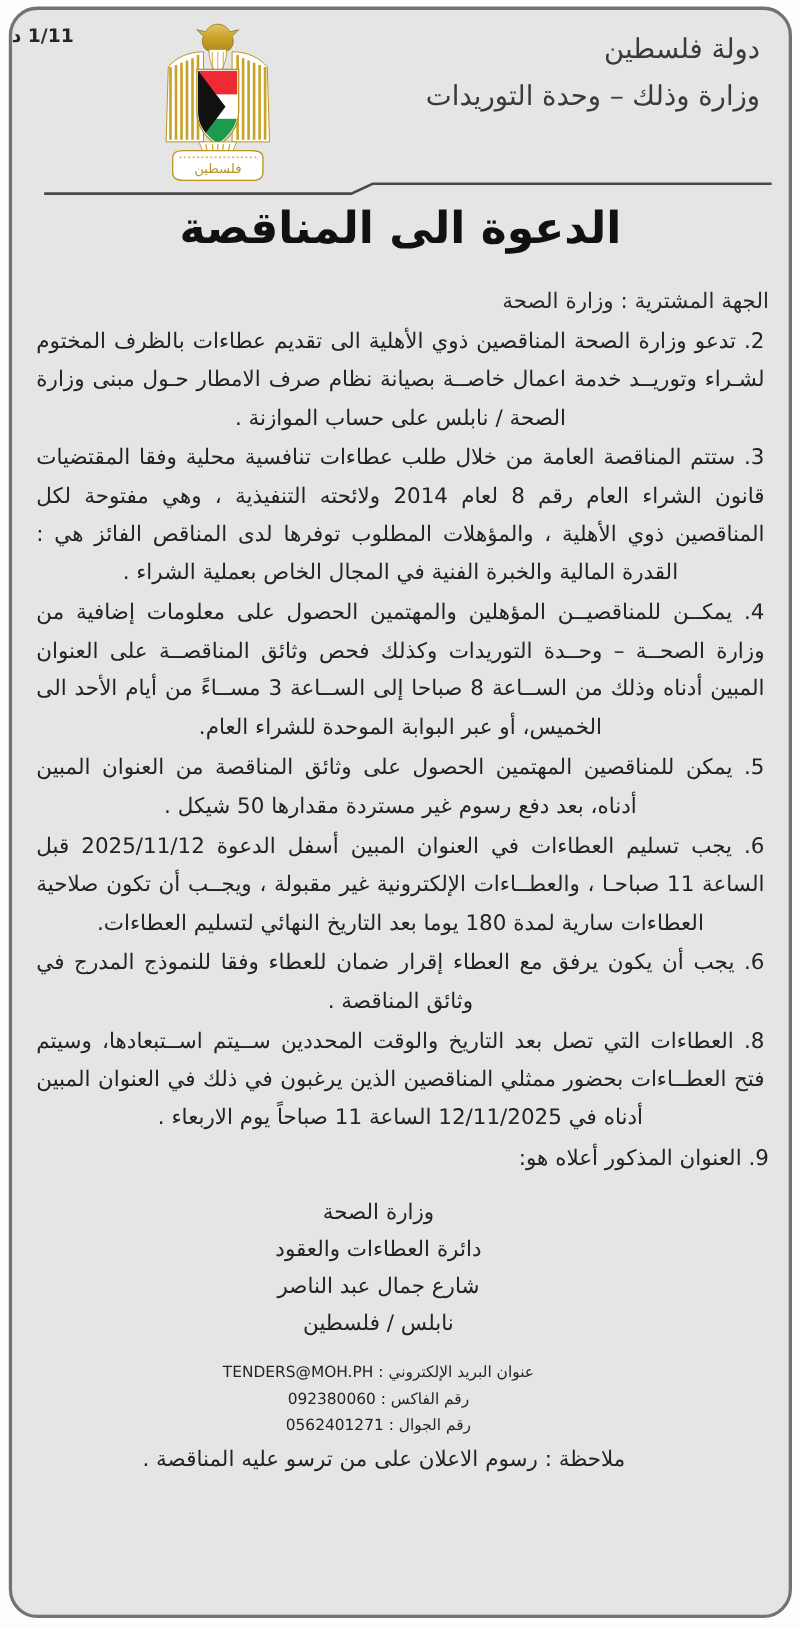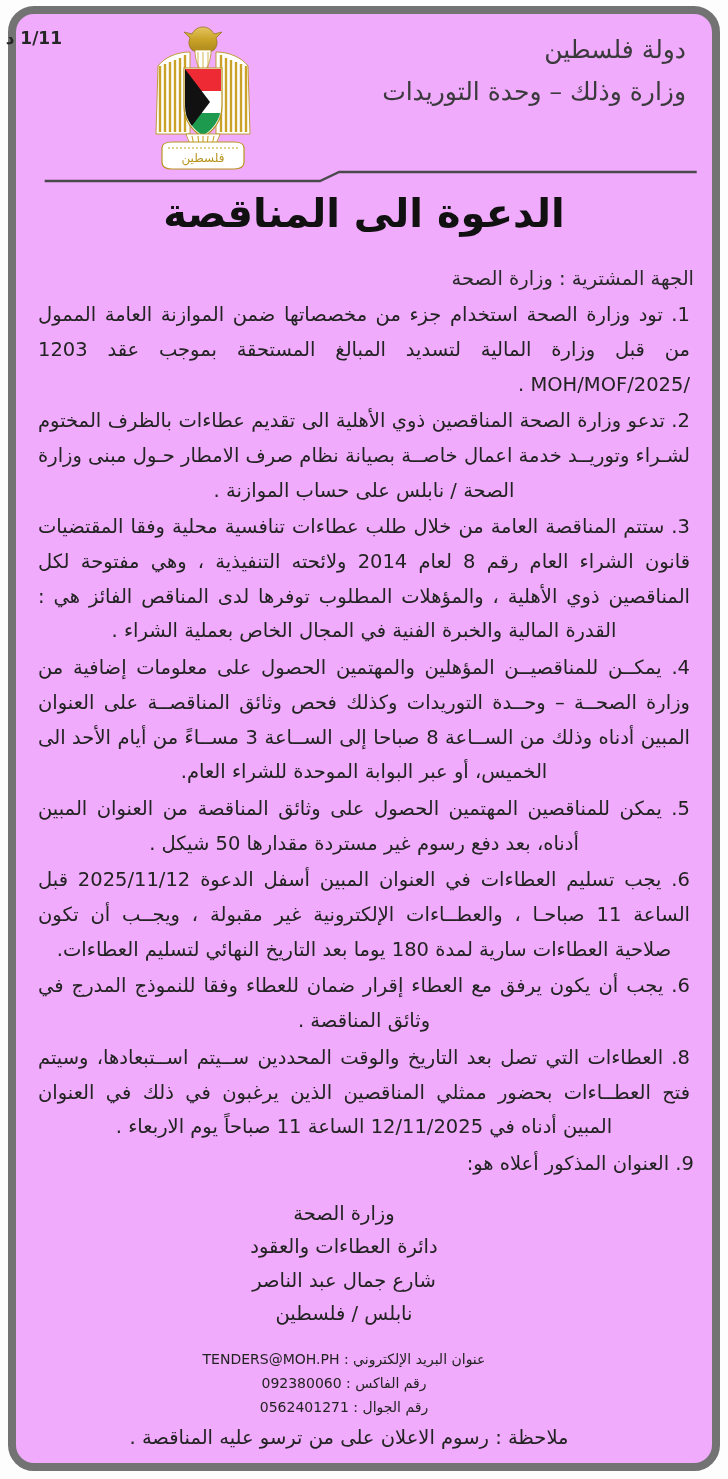--- a/index.html
+++ b/index.html
@@ -22,24 +22,24 @@
     background: #fdfdfd;
   }
 
   
   .frame {
     position: absolute;
     left: 8px;
     top: 6px;
     right: 8px;
     bottom: 8px;
-    border: 8px solid #737373;
+    border: 3px solid #737373;
     border-radius: 26px;
     box-sizing: border-box;
-    background: #f0abfc;
+    background: #e5e5e5;
   }
 
   
   .header {
     position: absolute;
     left: 0;
     right: 0;
     top: 0;
     height: 160px;
   }
@@ -263,21 +263,20 @@
       </div>
     </div>
 
     <div class="main-title">الدعوة الى المناقصة</div>
 
     <div class="body-block">
 
       <div class="meta-line">الجهة المشترية : وزارة الصحة</div>
 
 
-      <div class="clause">1. تود وزارة الصحة استخدام جزء من مخصصاتها ضمن  الموازنة العامة الممول من قبل وزارة المالية لتسديد المبالغ المستحقة بموجب عقد  1203 /MOH/MOF/2025 .</div>
       <div class="clause last-center">2. تدعو  وزارة الصحة  المناقصين ذوي الأهلية الى  تقديم عطاءات بالظرف المختوم لشـراء وتوريــد  خدمة اعمال خاصــة بصيانة نظام  صرف الامطار  حـول مبنى وزارة الصحة / نابلس  على حساب الموازنة  .</div>
       <div class="clause last-center">3. ستتم المناقصة العامة من خلال طلب عطاءات تنافسية محلية وفقا المقتضيات قانون الشراء العام رقم 8 لعام 2014 ولائحته التنفيذية ، وهي مفتوحة لكل المناقصين ذوي الأهلية ، والمؤهلات المطلوب توفرها لدى المناقص الفائز هي : القدرة المالية والخبرة الفنية في المجال الخاص بعملية الشراء .</div>
       <div class="clause last-center">4. يمكــن للمناقصيــن المؤهلين والمهتمين الحصول على معلومات إضافية من وزارة الصحــة – وحــدة التوريدات  وكذلك فحص وثائق المناقصــة على العنوان المبين أدناه وذلك من الســاعة 8 صباحا إلى الســاعة 3 مســاءً  من أيام الأحد الى الخميس، أو عبر البوابة الموحدة للشراء العام.</div>
       <div class="clause last-center">5. يمكن للمناقصين المهتمين الحصول على وثائق المناقصة من العنوان المبين أدناه، بعد دفع رسوم غير مستردة مقدارها  50 شيكل .</div>
       <div class="clause last-center">6. يجب تسليم العطاءات في العنوان المبين أسفل الدعوة 2025/11/12  قبل الساعة 11 صباحـا ، والعطــاءات الإلكترونية غير مقبولة ، ويجــب أن تكون صلاحية العطاءات سارية لمدة 180  يوما بعد التاريخ النهائي لتسليم العطاءات.</div>
       <div class="clause last-center">6. يجب أن يكون يرفق مع العطاء إقرار ضمان للعطاء وفقا للنموذج المدرج في وثائق المناقصة .</div>
       <div class="clause last-center">8. العطاءات التي تصل بعد التاريخ والوقت المحددين ســيتم اســتبعادها، وسيتم فتح العطــاءات بحضور ممثلي المناقصين الذين يرغبون في ذلك في العنوان المبين أدناه في 12/11/2025  الساعة 11 صباحاً يوم  الاربعاء .</div>
 
       <div class="addr-head">9. العنوان المذكور أعلاه هو:</div>
 

